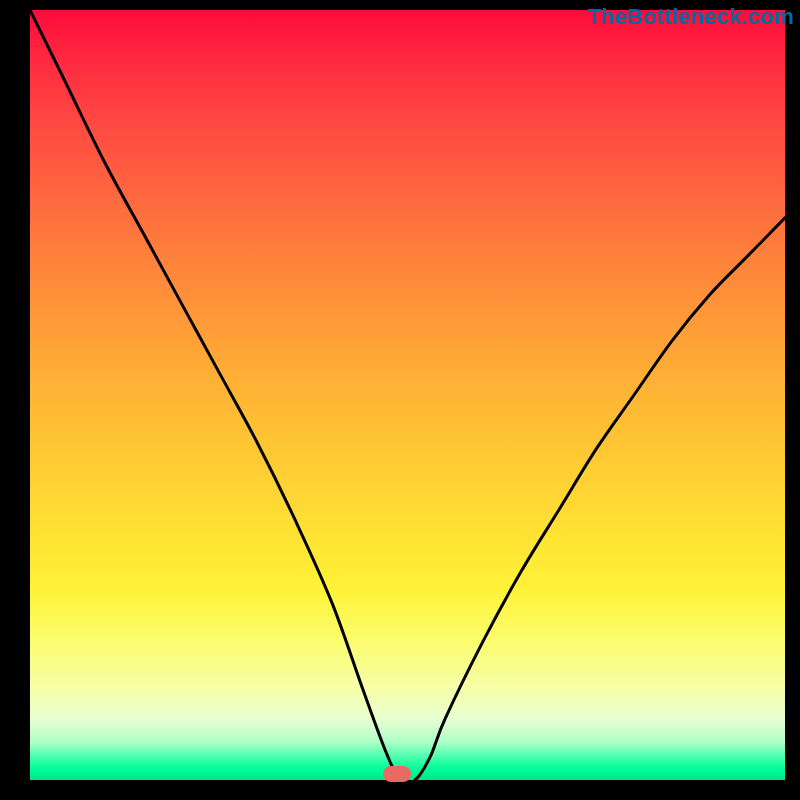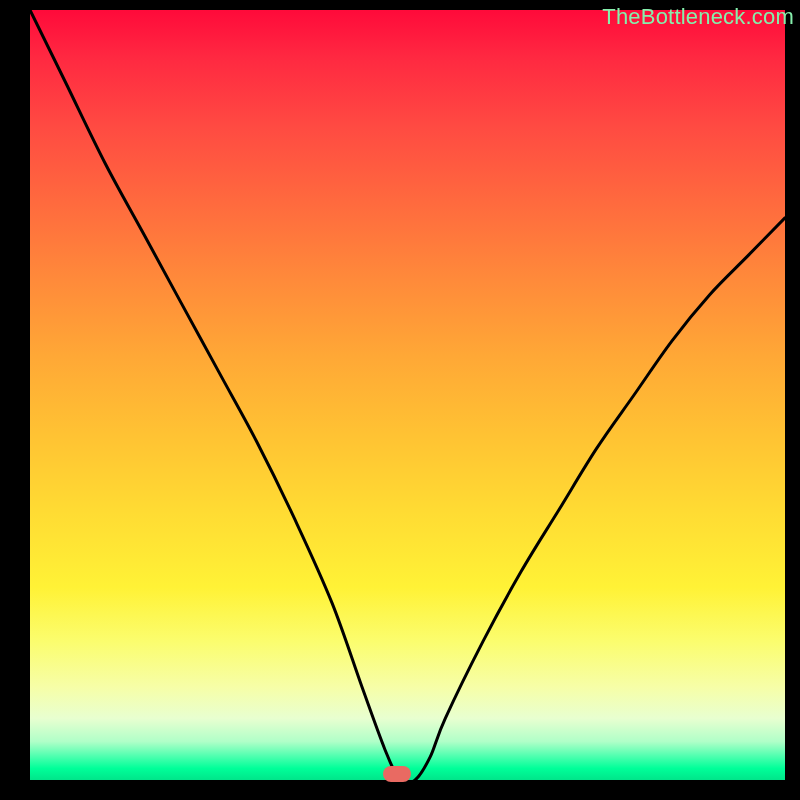--- a/index.html
+++ b/index.html
@@ -40,23 +40,23 @@
       #b0ffc8 95%,
       #4affae 97%,
       #00ff99 98.5%,
       #00e58a 100%
     );
   }
   .watermark {
     position: absolute;
     top: 4px;
     right: 6px;
-    color: #86efac;
+    color: #0369a1;
     font-size: 22px;
-    font-weight: 400;
+    font-weight: 700;
     letter-spacing: 0.2px;
     z-index: 10;
   }
   .curve-svg {
     position: absolute;
     left: 0;
     top: 0;
     width: 100%;
     height: 100%;
     z-index: 5;

